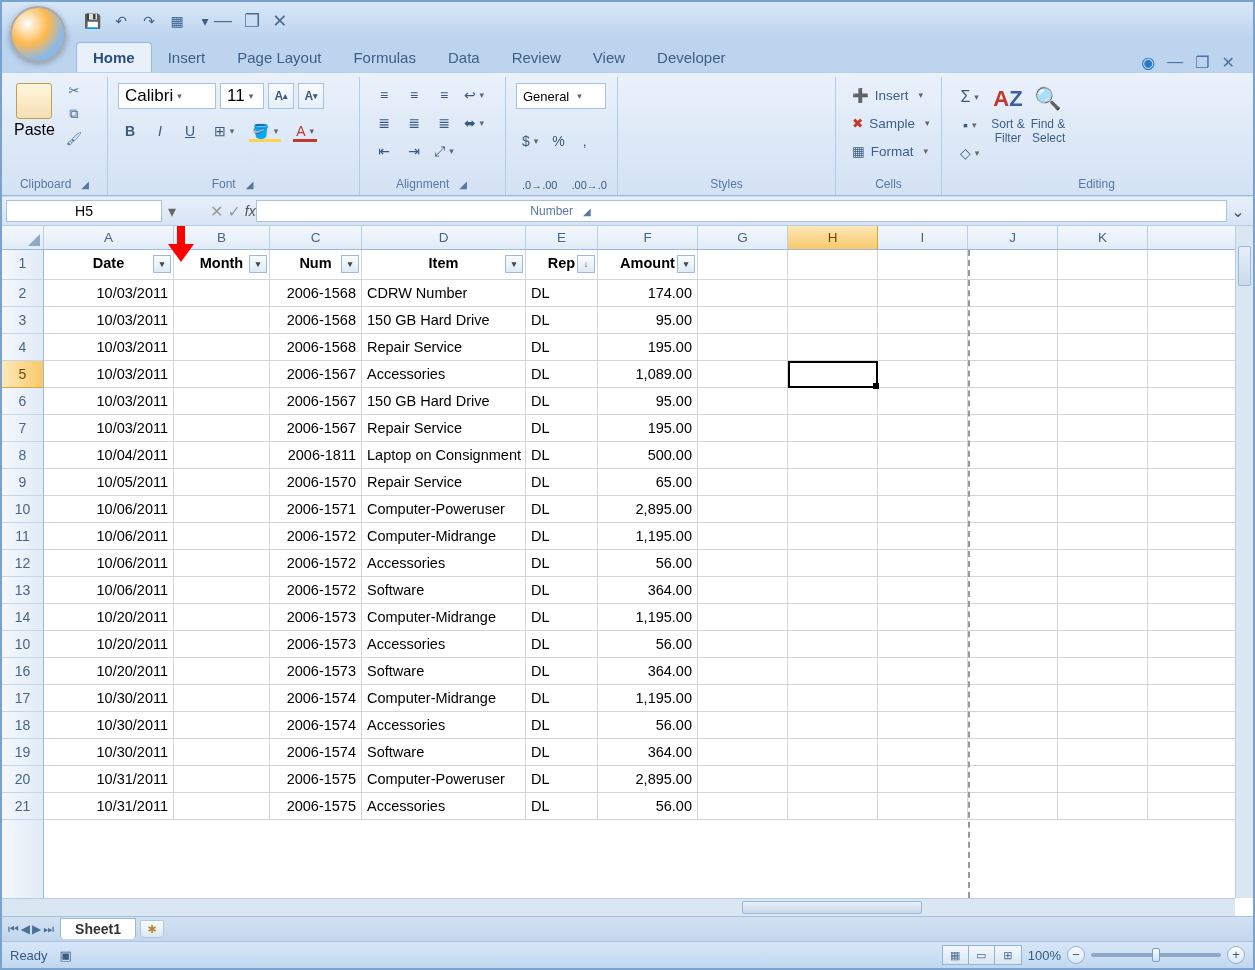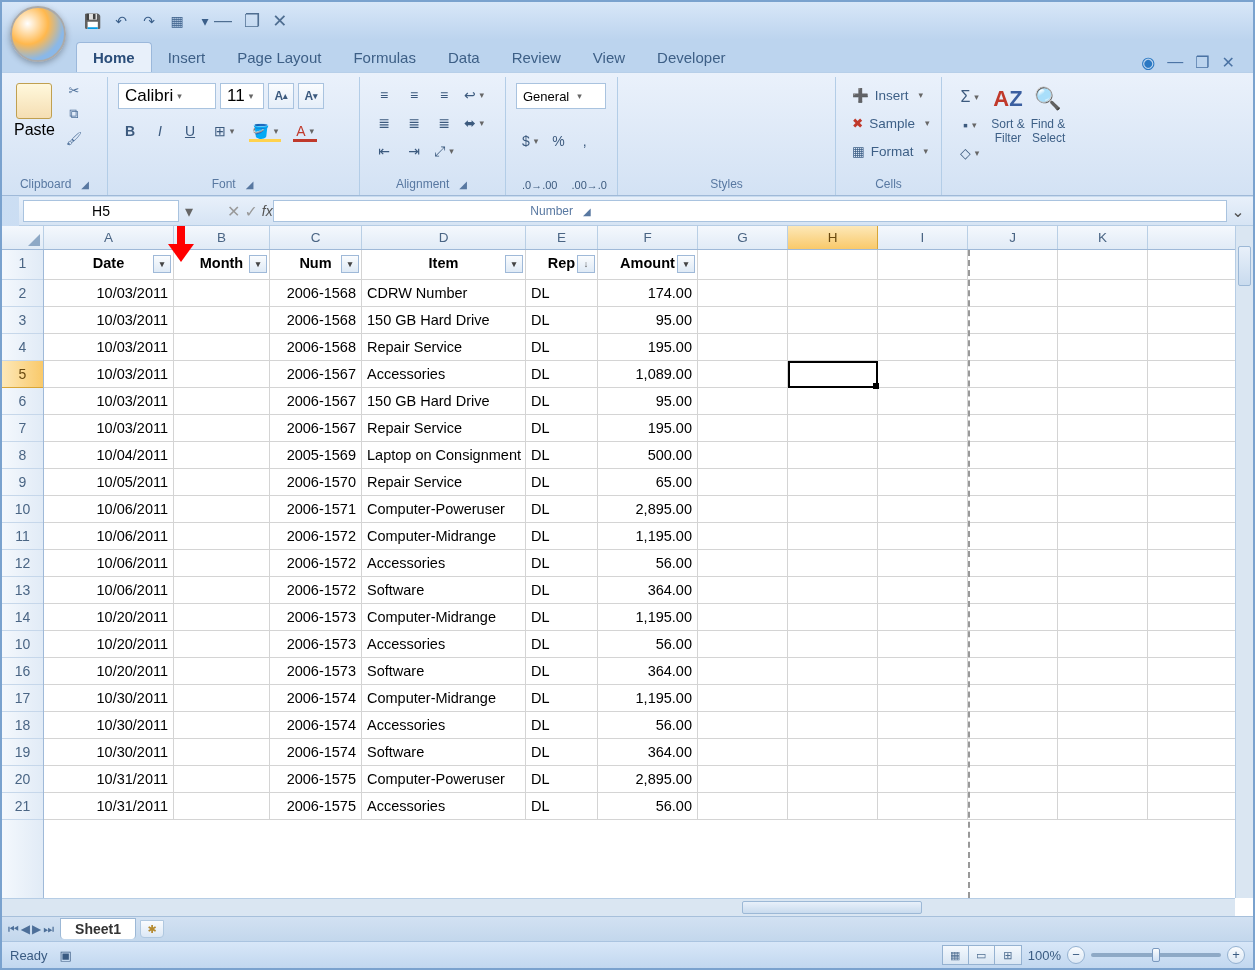--- a/index.html
+++ b/index.html
@@ -36,21 +36,21 @@
 .align-grid { display: grid; grid-template-columns: repeat(4, 28px); grid-auto-rows: 26px; gap: 2px; }
 .number-box { border: 1px solid #a9c3df; background: #fff; height: 26px; width: 90px; font-size: 13px; padding: 0 6px; display: flex; align-items: center; gap: 4px; }
 .dd-arrow::after { content: "▾"; font-size: 9px; margin-left: 4px; color: #666; }
 .style-item { display: flex; align-items: center; gap: 6px; font-size: 13.5px; color: #3d5f86; padding: 3px 4px; }
 .style-item .ic { width: 20px; height: 16px; }
 .cell-item { font-size: 13.5px; color: #3d5f86; padding: 2px 4px; display: flex; gap: 6px; align-items: center; }
 .edit-group { display: flex; gap: 6px; align-items: flex-start; }
 .edit-col { display: flex; flex-direction: column; gap: 4px; align-items: center; font-size: 12px; color: #3d5f86; }
 .edit-col .ic { width: 30px; height: 28px; display: flex; align-items: center; justify-content: center; font-size: 22px; }
 
-.namebox-row { display: flex; align-items: center; background: linear-gradient(#e8f0fa,#d6e4f4); height: 30px; border-top: 1px solid #c8dbef; border-bottom: 1px solid #b6cde5; padding: 0 4px; margin-left: 17px; }
+.namebox-row { display: flex; align-items: center; background: linear-gradient(#e8f0fa,#d6e4f4); height: 30px; border-top: 1px solid #c8dbef; border-bottom: 1px solid #b6cde5; padding: 0 4px; }
 .name-box { width: 156px; background: #fff; border: 1px solid #a9c3df; height: 22px; font-size: 14px; padding: 0 8px; display: flex; align-items: center; justify-content: center; }
 .name-box-dd { width: 20px; text-align: center; color: #666; }
 .fx-wrap { display: flex; align-items: center; gap: 4px; margin-left: 28px; }
 .fx-label { font-style: italic; font-size: 14px; color: #555; }
 .formula-bar { flex: 1; background: #fff; border: 1px solid #a9c3df; height: 22px; }
 .fb-expand { width: 22px; text-align: center; color: #555; }
 
 .grid-area { flex: 1; display: flex; background: #fff; overflow: hidden; position: relative; }
 .col-headers { display: flex; background: linear-gradient(#f4f8fd,#e1ebf6); border-bottom: 1px solid #9fb9d8; height: 24px; position: absolute; top: 0; left: 0; right: 18px; z-index: 2; }
 .selall { width: 42px; border-right: 1px solid #b9cfe5; background: linear-gradient(#f4f8fd,#e1ebf6); position: relative; }
@@ -253,20 +253,23 @@
           <span class="ic" style="color:#c0392b;font-weight:bold">A<span style="color:#3b5fa0">Z</span></span>
           <span style="white-space:pre;text-align:center">Sort &amp;
 Filter</span>
         </div>
         <div class="edit-col">
           <span class="ic">🔍</span>
           <span style="white-space:pre;text-align:right">Find &amp;
 Select</span>
         </div>
       </div>
+      <div class="ribbon-group-label">
+          <span>Editing</span>
+        </div>
     </div>
   </div>
 
   <div class="namebox-row">
     <div class="name-box">H5</div>
     <div class="name-box-dd">▾</div>
     <div class="fx-wrap">
       <span style="color:#999">✕</span>
       <span style="color:#999">✓</span>
       <span class="fx-label">fx</span>
@@ -401,21 +404,21 @@
           <div class="cell num" style="width: 100px;">195.00</div>
           <div class="cell" style="width: 90px;"></div>
           <div class="cell" style="width: 90px;"></div>
           <div class="cell" style="width: 90px;"></div>
           <div class="cell" style="width: 90px;"></div>
           <div class="cell" style="width: 90px;"></div>
         </div>
         <div class="row">
           <div class="cell num" style="width: 130px;">10/04/2011</div>
           <div class="cell" style="width: 96px;"></div>
-          <div class="cell num" style="width: 92px;">2005-1569</div>
+          <div class="cell num" style="width: 92px;">2006-1811</div>
           <div class="cell" style="width: 164px;">Laptop on Consignment</div>
           <div class="cell" style="width: 72px;">DL</div>
           <div class="cell num" style="width: 100px;">500.00</div>
           <div class="cell" style="width: 90px;"></div>
           <div class="cell" style="width: 90px;"></div>
           <div class="cell" style="width: 90px;"></div>
           <div class="cell" style="width: 90px;"></div>
           <div class="cell" style="width: 90px;"></div>
         </div>
         <div class="row">

